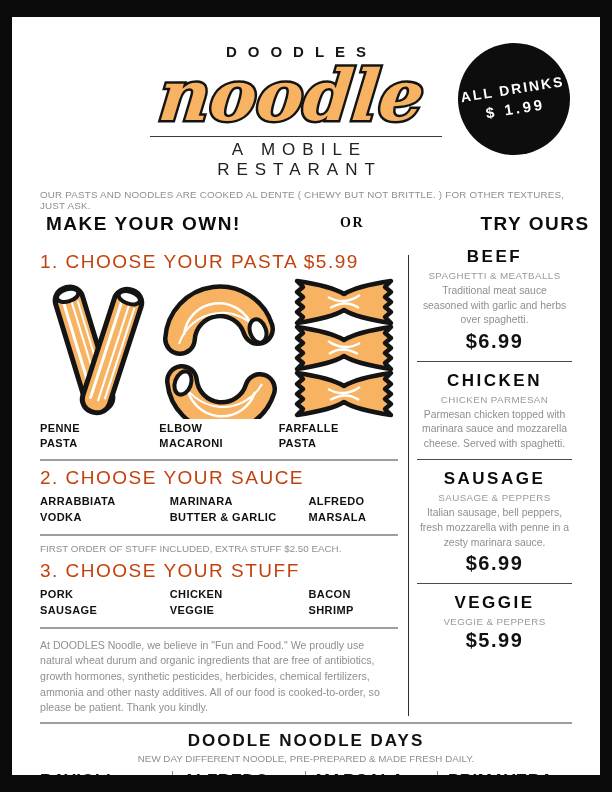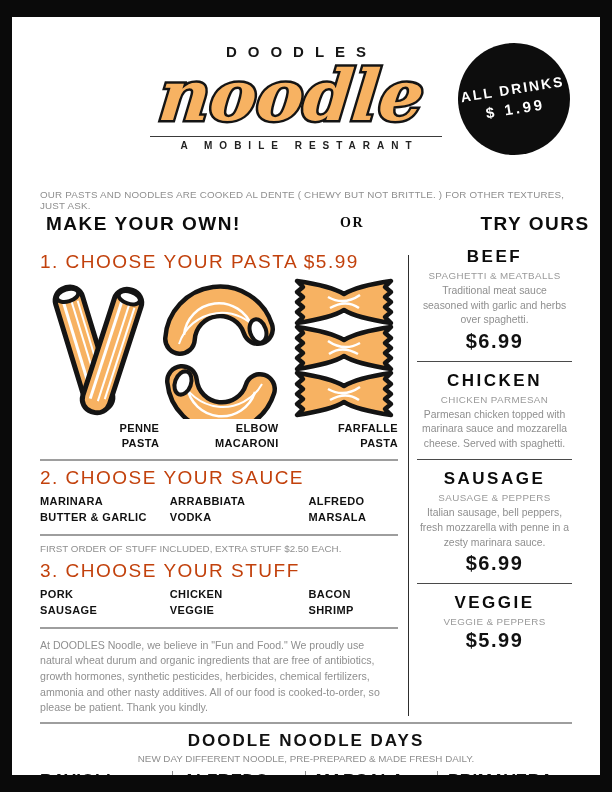--- a/index.html
+++ b/index.html
@@ -17,21 +17,21 @@
 
   
   .header { position: relative; height: 138px; }
   .logo-block { width: 300px; margin: 0 auto; text-align: center; position: relative; left: -10px;}
   .brand-top {
     font-size: 15px; font-weight: 700; letter-spacing: 11px; color: #161616;
     padding-left: 11px; margin-bottom: -6px;
   }
   .brand-script-svg { display: block; margin: 0 auto; }
   .logo-rule { border: 0; border-top: 1.5px solid #3a3a3a; width: 292px; margin: -4px auto 3px auto; }
-  .tagline { font-size: 10px; font-weight: 700; letter-spacing: 7px; color: #222; padding-left: 7px; }
+  .tagline { font-size: 17px; font-weight: 400; letter-spacing: 7px; color: #222; padding-left: 7px; }
   .badge {
     position: absolute; right: 2px; top: 0;
     width: 112px; height: 112px; border-radius: 50%;
     background: #0d0d0d; color: #fff;
     display: flex; flex-direction: column; align-items: center; justify-content: center;
     transform: rotate(-9deg);
   }
   .badge .b1 { font-size: 14px; font-weight: 800; letter-spacing: 2px; }
   .badge .b2 { font-size: 15px; font-weight: 800; letter-spacing: 3px; margin-top: 3px; }
 
@@ -46,21 +46,21 @@
   
   .main { display: flex; margin-top: 8px; }
   .col-left { width: 368px; padding-right: 10px; }
   .v-divider { width: 0; border-left: 1.5px solid #2e2e2e; margin-top: 10px; }
   .col-right { flex: 1; padding-left: 8px; }
 
   .step-title { font-size: 19px; font-weight: 400; letter-spacing: 1.5px; color: #c2410c; margin-top: 6px; }
 
   .pasta-icons { display: grid; grid-template-columns: 1fr 1fr 1fr; margin-top: 4px; }
   .pasta-icons .cell { display: flex; justify-content: center; }
-  .pasta-labels { display: grid; grid-template-columns: 1fr 1fr 1fr; text-align: right; margin-top: 2px; }
+  .pasta-labels { display: grid; grid-template-columns: 1fr 1fr 1fr; text-align: left; margin-top: 2px; }
   .pasta-labels div { font-size: 11px; font-weight: 700; letter-spacing: 0.4px; line-height: 1.35; }
 
   .rule-left { border: 0; border-top: 2px solid #9e9e9e; margin: 8px 0 2px 0; }
 
   .opt-grid { display: grid; grid-template-columns: 1.45fr 1.55fr 1fr; margin-top: 4px; }
   .opt { font-size: 11px; font-weight: 700; letter-spacing: 0.4px; line-height: 1.5; }
 
   .gray-note { font-size: 9.8px; color: #8f8f8f; margin-top: 7px; }
   .about-para { font-size: 10.6px; color: #8f8f8f; line-height: 1.48; margin-top: 9px; padding-right: 2px; }
 
@@ -167,22 +167,22 @@
 
       <div class="pasta-labels">
         <div><span>PENNE</span><br><span>PASTA</span></div>
         <div><span>ELBOW</span><br><span>MACARONI</span></div>
         <div><span>FARFALLE</span><br><span>PASTA</span></div>
       </div>
 
       <hr class="rule-left">
       <div class="step-title">2. CHOOSE YOUR SAUCE</div>
       <div class="opt-grid">
+        <div class="opt"><span>ARRABBIATA</span><br><span>VODKA</span></div>
         <div class="opt"><span>MARINARA</span><br><span>BUTTER &amp; GARLIC</span></div>
-        <div class="opt"><span>ARRABBIATA</span><br><span>VODKA</span></div>
         <div class="opt"><span>ALFREDO</span><br><span>MARSALA</span></div>
       </div>
 
       <hr class="rule-left">
       <div class="gray-note">FIRST ORDER OF STUFF INCLUDED, EXTRA STUFF $2.50 EACH.</div>
       <div class="step-title">3. CHOOSE YOUR STUFF</div>
       <div class="opt-grid">
         <div class="opt"><span>PORK</span><br><span>SAUSAGE</span></div>
         <div class="opt"><span>CHICKEN</span><br><span>VEGGIE</span></div>
         <div class="opt"><span>BACON</span><br><span>SHRIMP</span></div>

